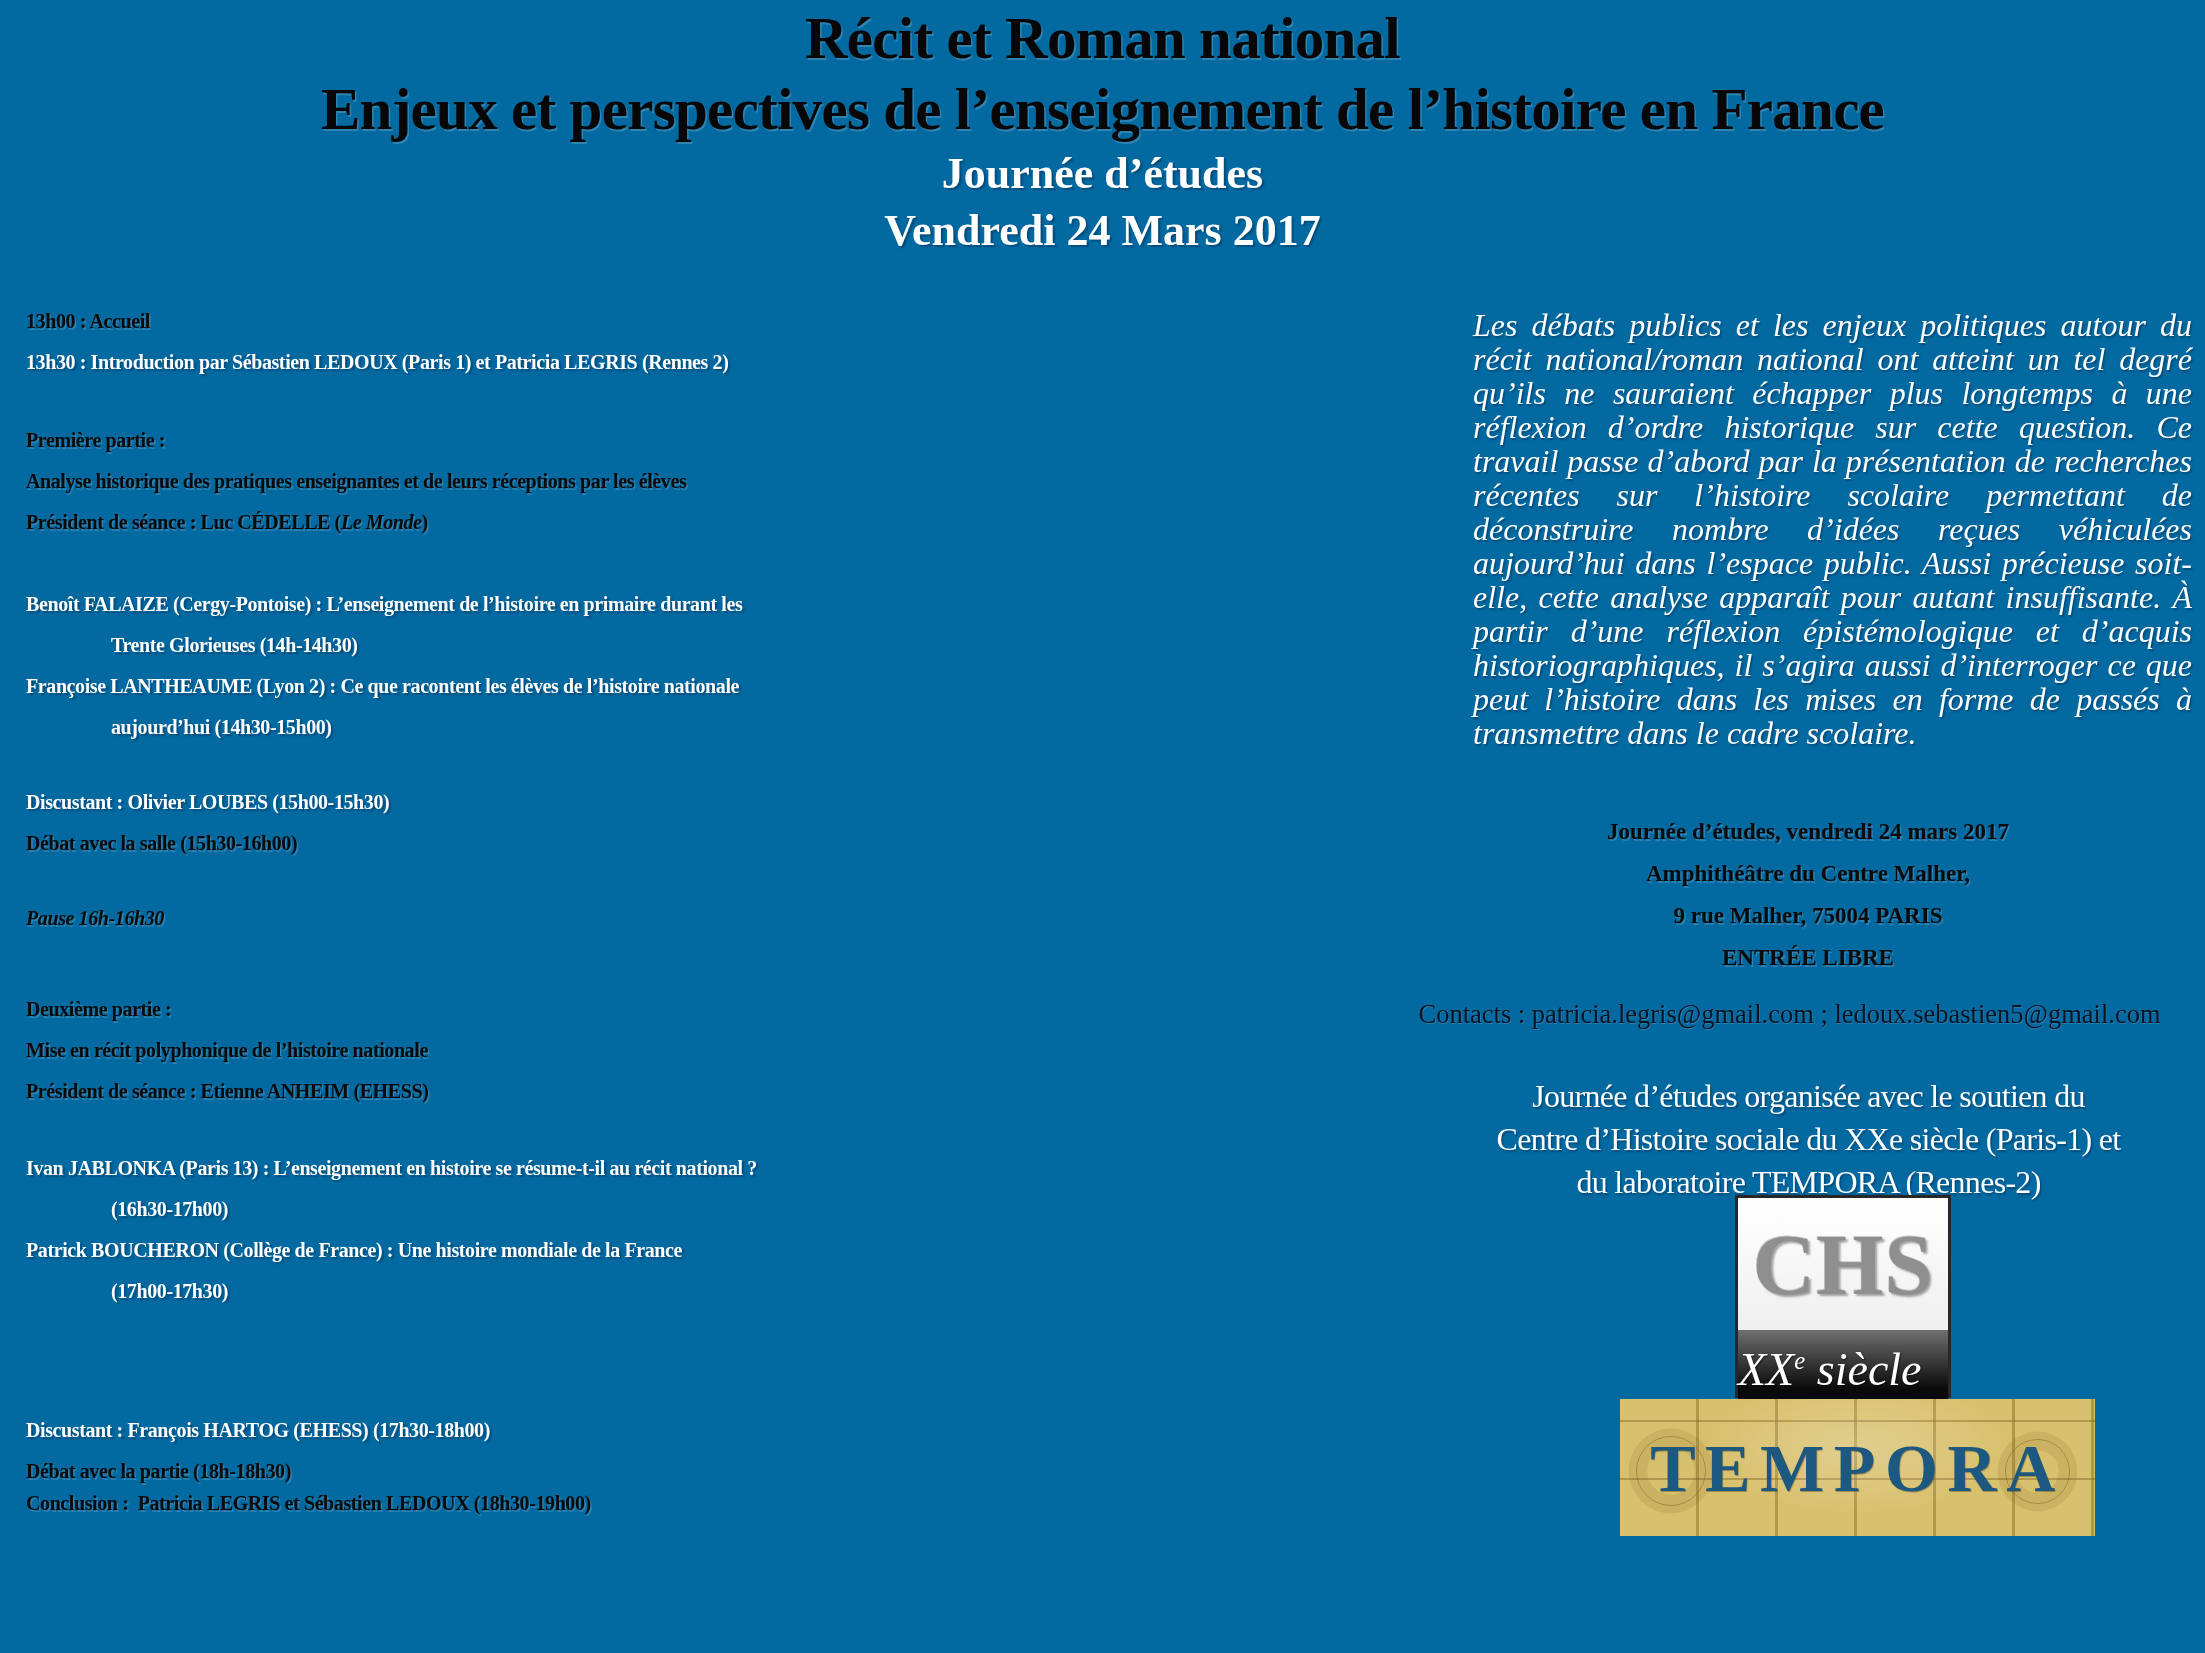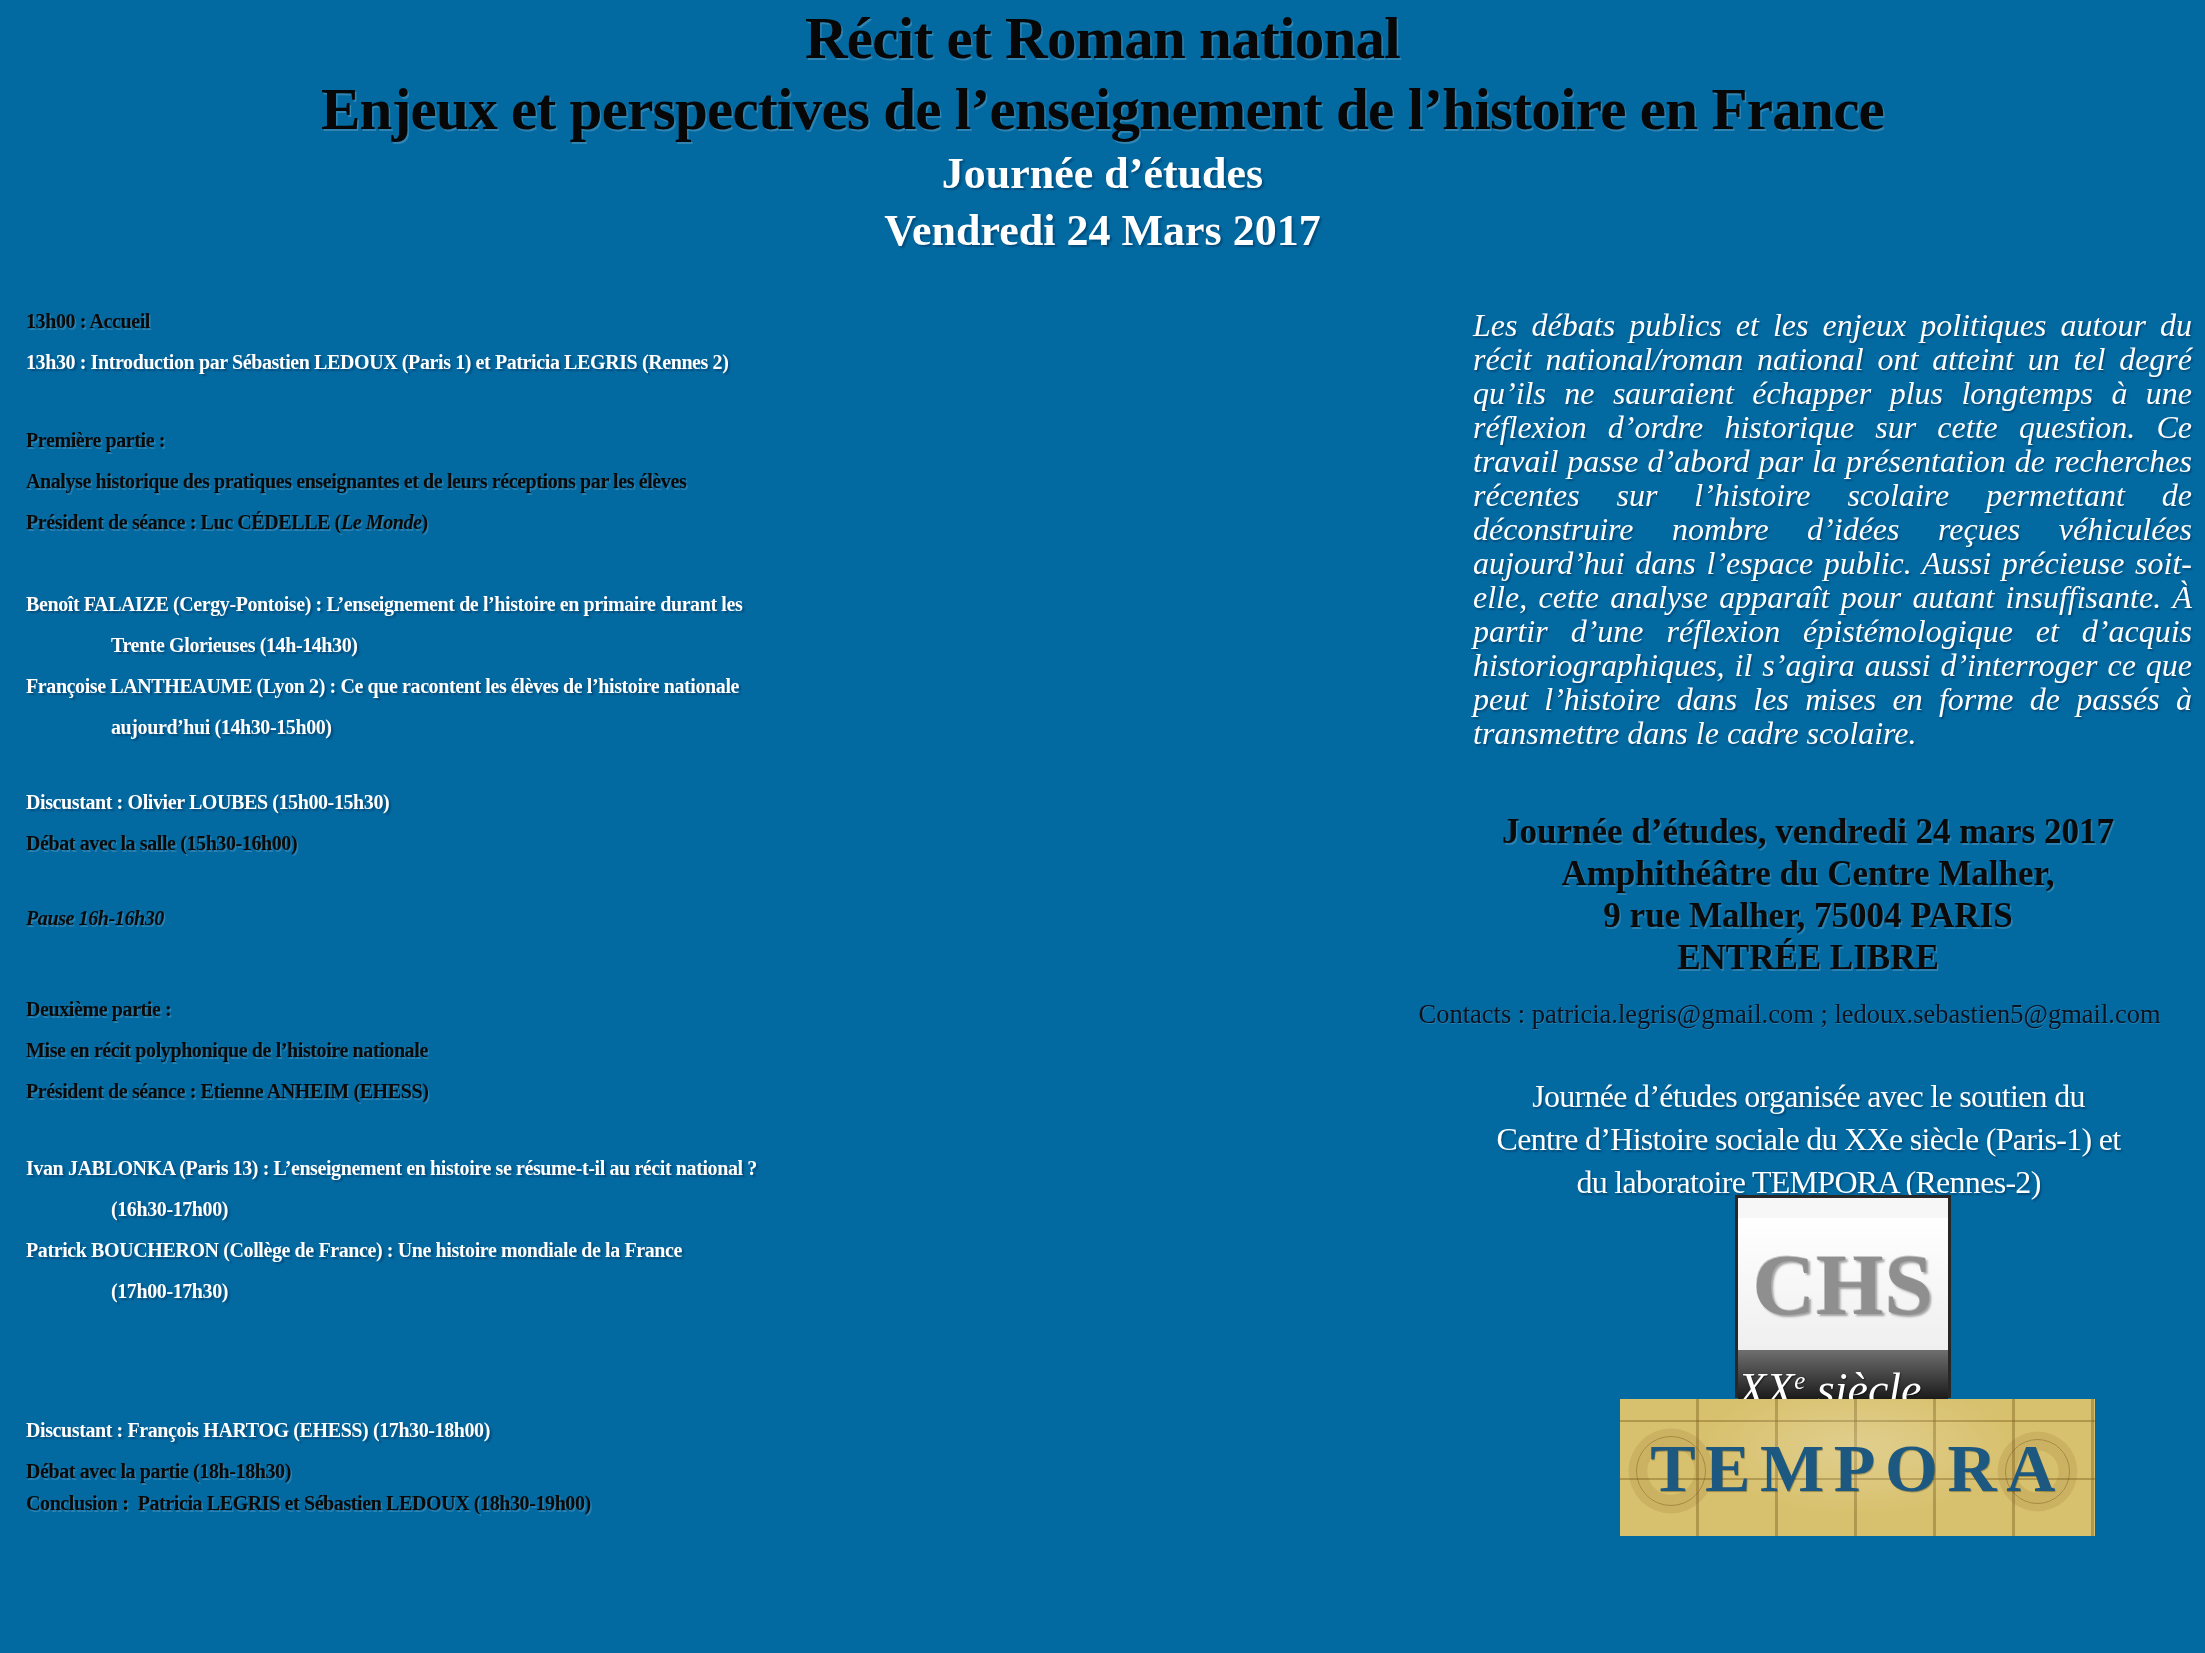--- a/index.html
+++ b/index.html
@@ -49,21 +49,21 @@
     margin: 1px;
     font-size: 32px; line-height: 34px; font-style: italic;
     color: #ffffff; text-align: justify;
     text-shadow: 1.5px 1.5px 1.5px rgba(0,30,60,0.38);
   }
   .venue {
     position: absolute; top: 811px; left: 1426px; width: 764px;
     text-align: center;
   }
   .venue-line {
-    font-size: 35px; line-height: 42px; font-weight: bold;
+    font-size: 23px; line-height: 42px; font-weight: bold;
     color: #0a0a0a; white-space: nowrap;
     text-shadow: 1.5px 1.5px 0 rgba(255,255,255,0.16);
   }
   .contacts {
     position: absolute; top: 998px; left: 1367px; width: 845px;
     text-align: center; font-size: 26.5px; line-height: 32px;
     color: #0b1220; white-space: nowrap;
     text-shadow: 0.7px 0.7px 0 rgba(255,255,255,0.15);
   }
   .support {
@@ -80,21 +80,20 @@
   .chs-logo {
     position: absolute; top: 1195px; left: 1735px;
     width: 216px; height: 203px;
     box-sizing: border-box;
     border: 3.7px solid #272727;
     background: #f7f7f7;
   }
   .chs-top {
     height: 132px; display: flex; align-items: center; justify-content: center;
     background: linear-gradient(#ffffff, #efefef);
-    margin-top: 20px;
   }
   .chs-letters {
     font-size: 87px; font-weight: bold; color: #8f8f8f;
     letter-spacing: 0.7px; line-height: 1;
     text-shadow: 2.2px 2.2px 2.2px rgba(60,60,60,0.45), -0.7px -0.7px 0 #c9c9c9;
   }
   .chs-bottom {
     height: 79px; display: flex; align-items: center; 
     background: linear-gradient(#6f6f6f, #090909 75%);
   }

